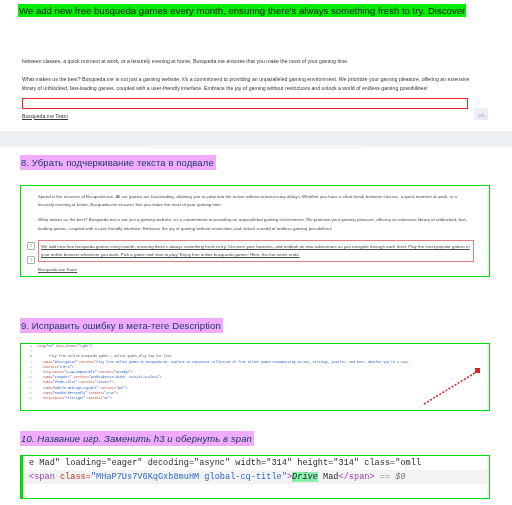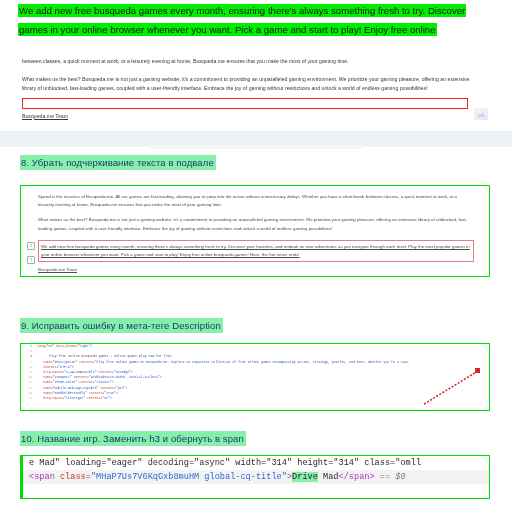--- a/index.html
+++ b/index.html
@@ -15,21 +15,21 @@
     overflow: hidden;
     color: #222;
   }
 
   
   .abs { position: absolute; }
   .sec-head {
     font-size: 9.5px;
     line-height: 13px;
     color: #1b3a6b;
-    background: #86efac;
+    background: #f0abfc;
     display: inline-block;
     padding: 1px 2px 1px 1px;
     white-space: nowrap;
     letter-spacing: .1px;
   }
 
   
   #block-top {
     left: 18px;
     top: 0px;
@@ -163,21 +163,21 @@
   .tag   { color: #8b3fa8; }
   .attr  { color: #b5483a; }
   .val   { color: #2b59c3; }
   .punc  { color: #555; }
   .cmt   { color: #9a9a9a; }
   .indent1 { padding-left: 22px; }
   .indent2 { padding-left: 28px; }
   #arrow9 { left: 420px; top: 366px; width: 68px; height: 42px; }
 
   
-  #head10 { left: 20px; top: 431px; }
+  #head10 { left: 20px; top: 431px; font-style: italic; }
 
   #card10 {
     left: 20px; top: 455px;
     width: 470px; height: 44px;
     border: 1.4px solid #00dd00;
     background: #ffffff;
     box-sizing: border-box;
   }
   #card10 .cl {
     font-family: "Liberation Mono", monospace;
@@ -187,33 +187,32 @@
     padding-left: 8px;
     color: #1f1f1f;
   }
   #card10 .row-hl { background: #f3f3f3; }
   .mono-tag   { color: #a23fb0; }
   .mono-attr  { color: #c0392b; }
   .mono-val   { color: #2b6cd4; }
   .mono-plain { color: #2b2b2b; }
   .mono-grey  { color: #8a8a8a; }
   .mono-ital  { color: #7a7a7a; font-style: italic; }
-  .yellow-hl  { background: #86efac; color:#1f1f1f; }
+  .yellow-hl  { background: #86efac; color:#1f1f1f;font-style:italic; }
   #card10 .leftbar {
     position:absolute; left:0; top:0; width:2px; height:100%;
     background:#00dd00;
   }
 </style>
 </head>
 <body>
 
 <div class="clip-top">
   <div class="abs" id="block-top">
     <span class="ln-wrap"><span class="line">We add new free busqueda games every month, ensuring there's always something fresh to try. Discover</span></span>
-    <span class="ln-wrap"><span class="line">games in your online browser whenever you want. Pick a game and start to play! Enjoy free online</span></span>
 
   </div>
 </div>
 
 <div class="abs" id="block-para">
   <p>between classes, a quick moment at work, or a leisurely evening at home, Busqueda.me ensures that you make the most of your gaming time.</p>
   <p>What makes us the best? Busqueda.me is not just a gaming website; it's a commitment to providing an unparalleled gaming environment. We prioritize your gaming pleasure, offering an extensive library of unblocked, fast-loading games, coupled with a user-friendly interface. Embrace the joy of gaming without restrictions and unlock a world of endless gaming possibilities!</p>
   <div class="redbox"></div>
   <span class="footer-link">Busqueda.me Team</span>
 </div>

